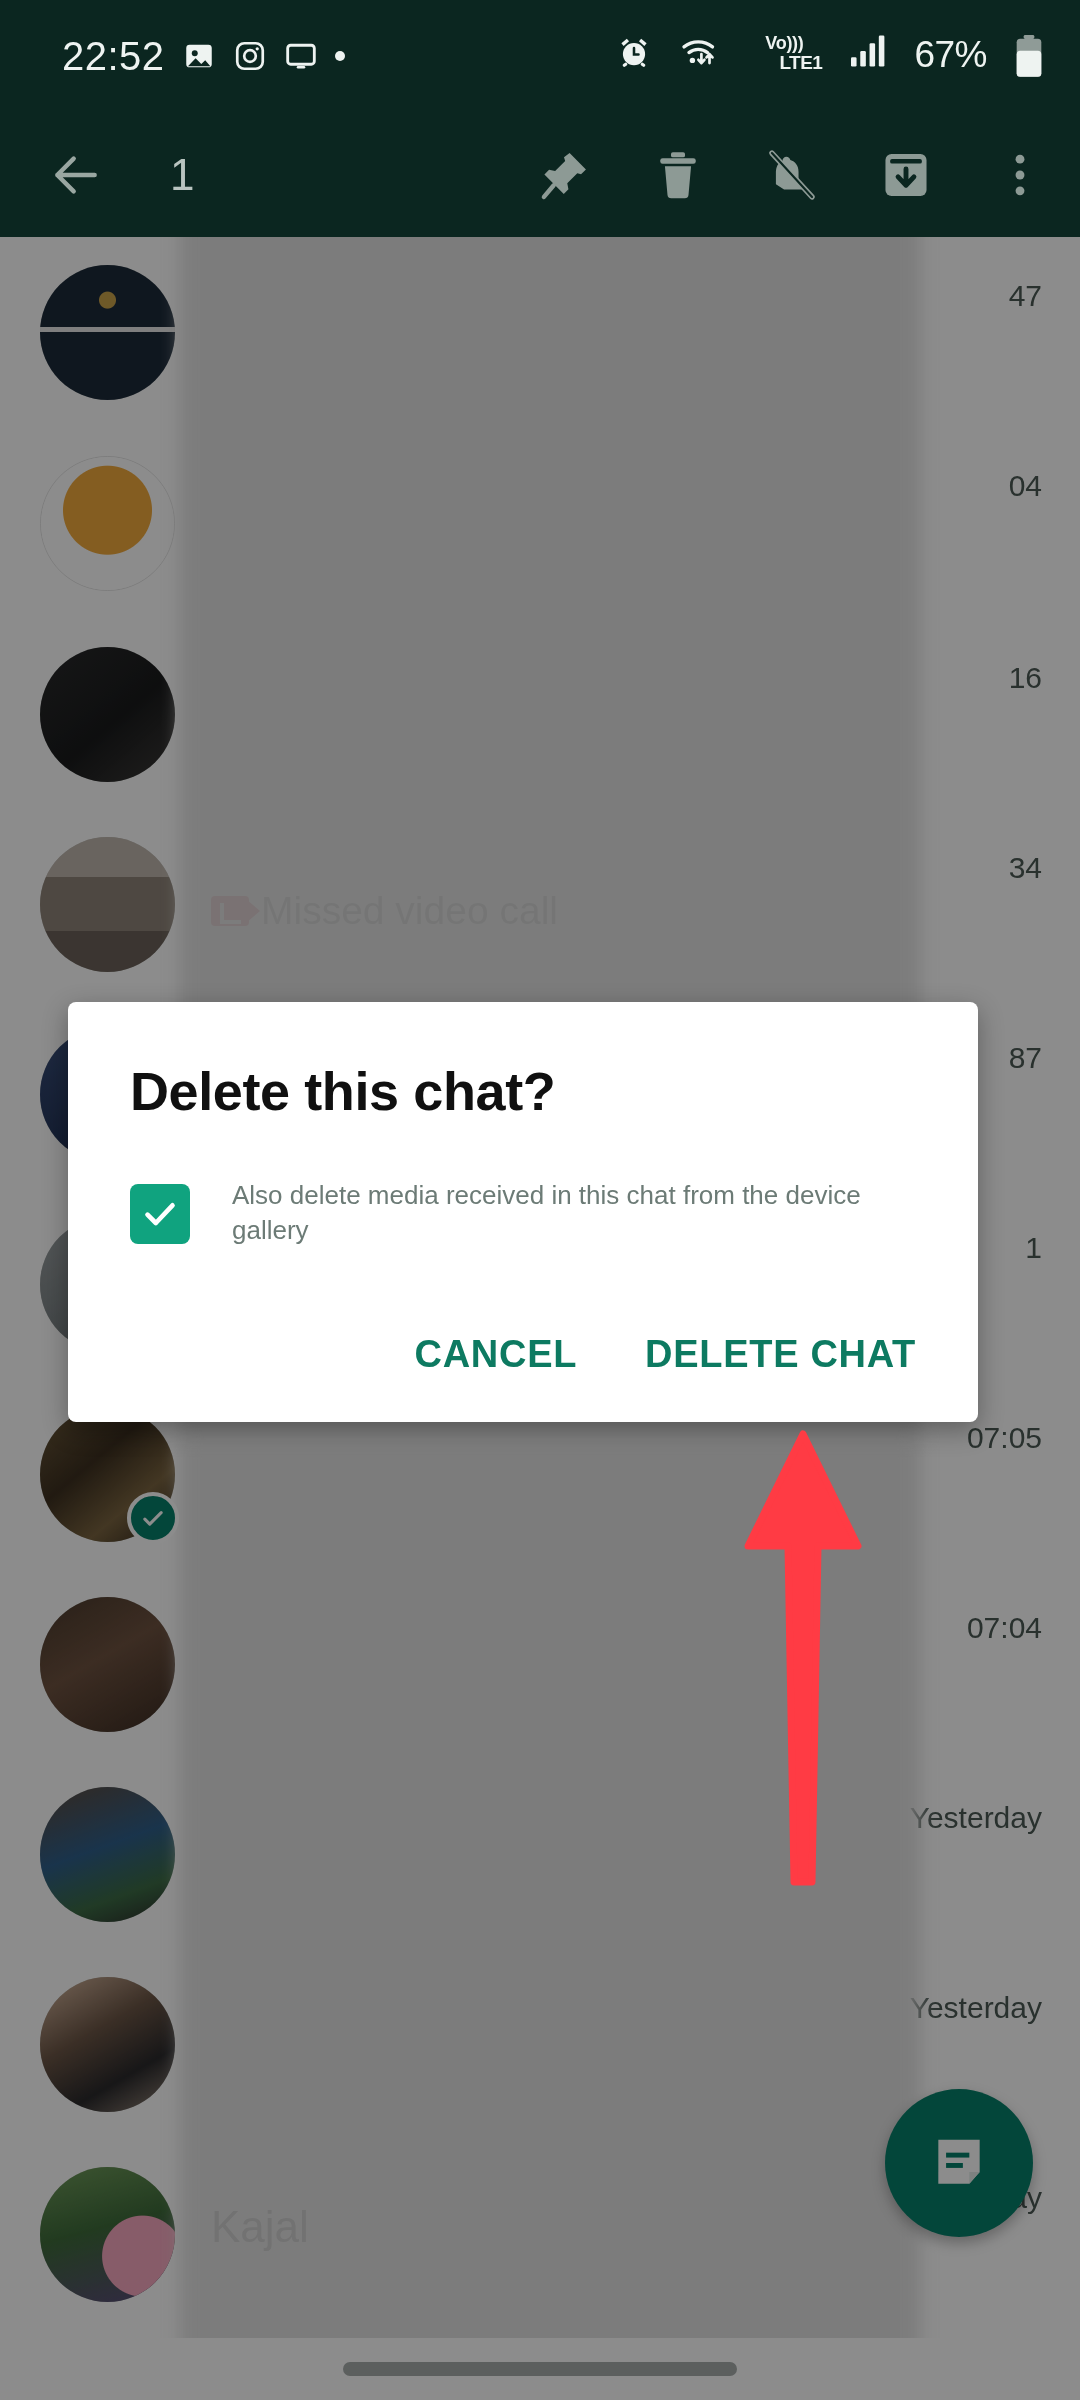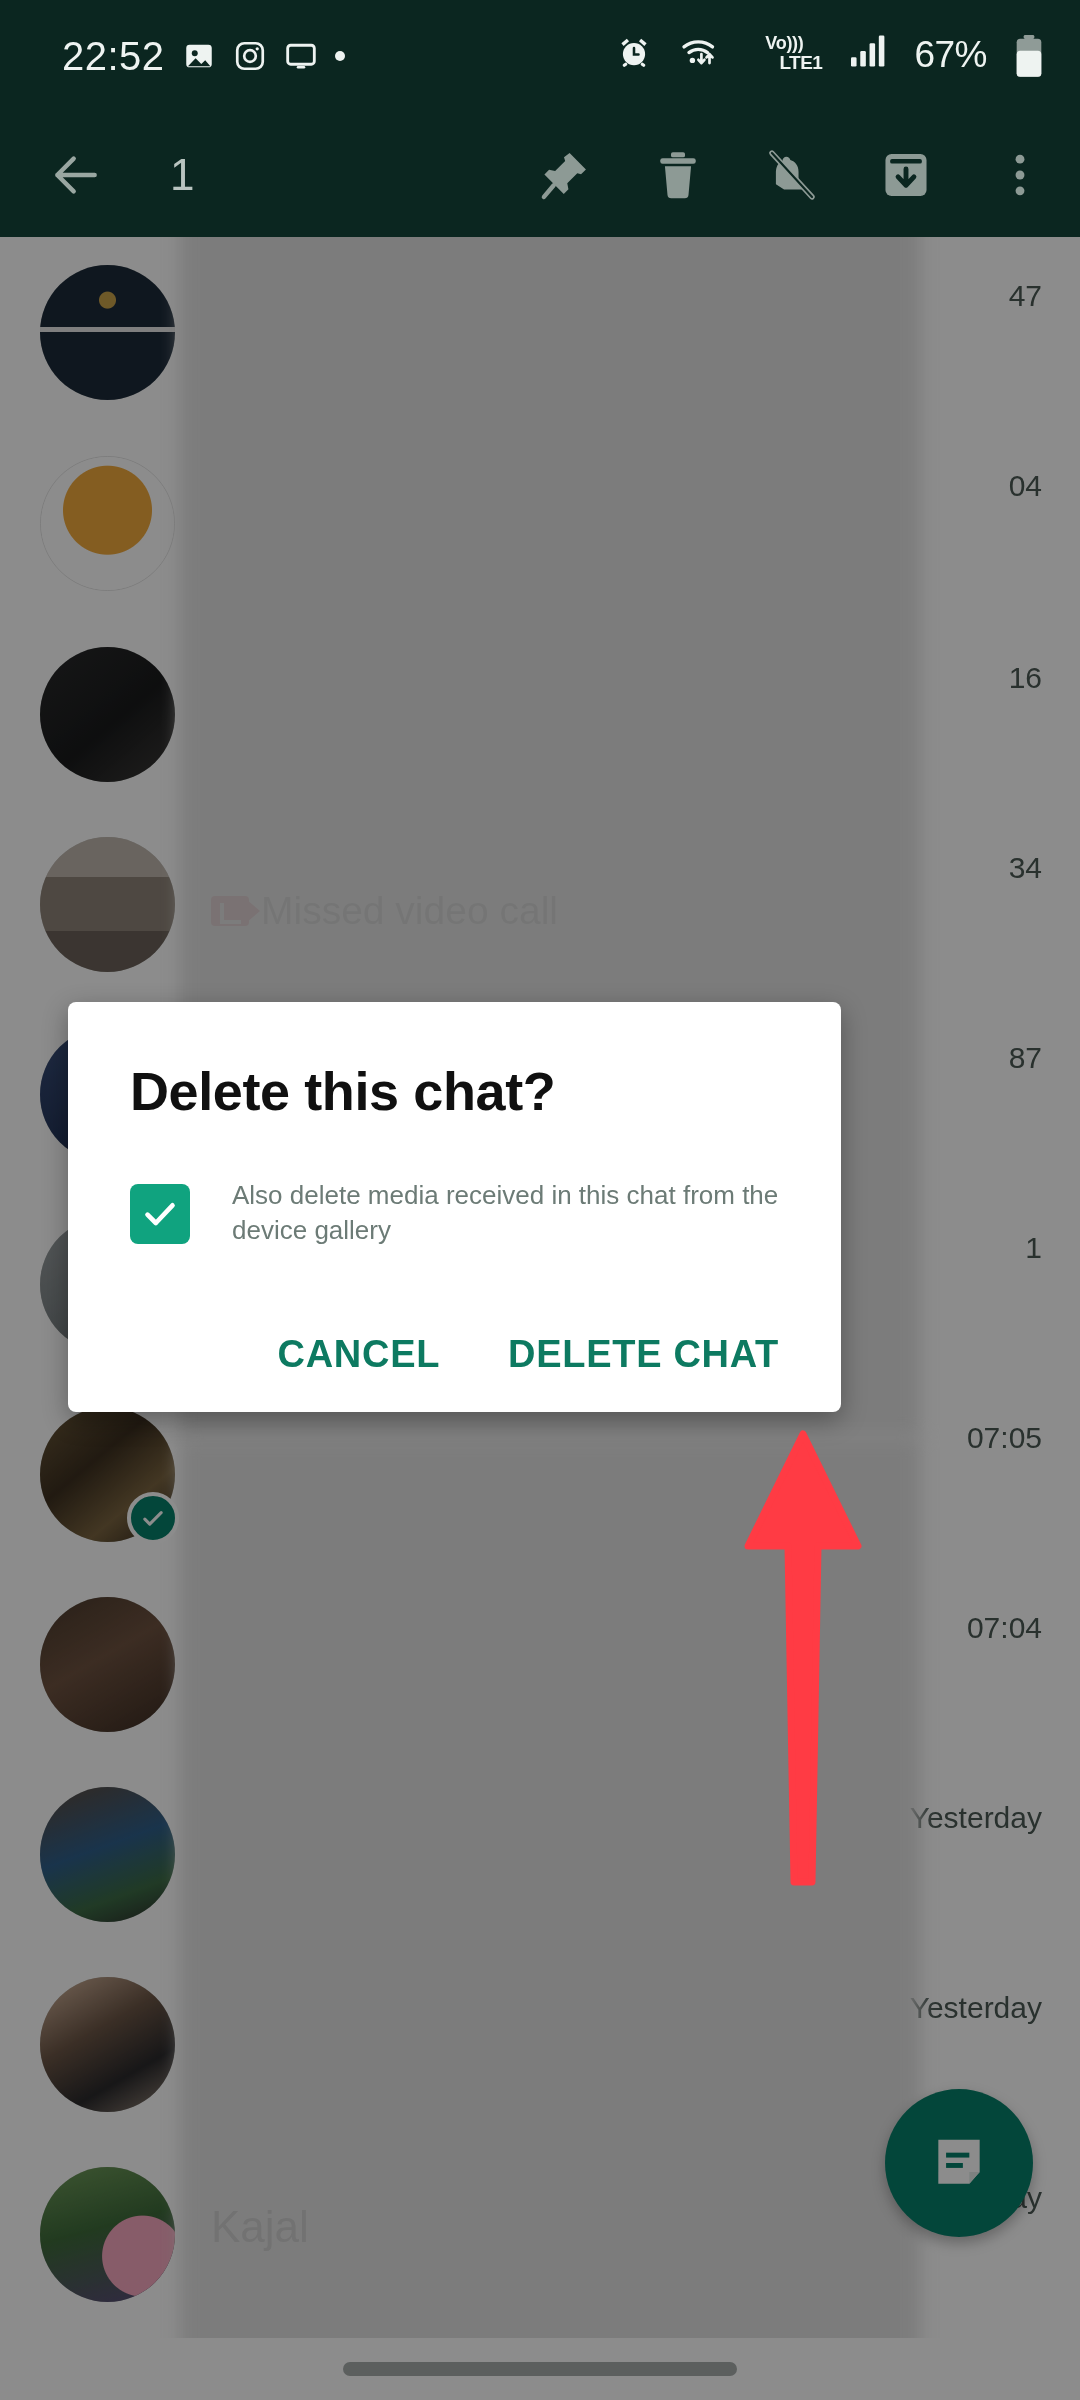--- a/index.html
+++ b/index.html
@@ -188,26 +188,26 @@
     left: 0; top: 237px;
     width: 1080px; height: 2163px;
     background: rgba(0,0,0,0.45);
     z-index: 20;
   }
 
   
   #dialog {
     position: absolute;
     left: 68px; top: 1002px;
-    width: 773px;
+    width: 910px;
     background: #ffffff;
     border-radius: 8px;
     z-index: 30;
     box-shadow: 0 8px 26px rgba(0,0,0,0.32);
-    padding: 46px 46px 12px 46px;
+    padding: 46px 46px 22px 46px;
   }
   #dialog .dlg-title {
     font-size: 54px;
     font-weight: 700;
     color: #101010;
     letter-spacing: -0.4px;
     margin: 12px 0 0 16px;
   }
   #dialog .dlg-check-row {
     display: flex;

